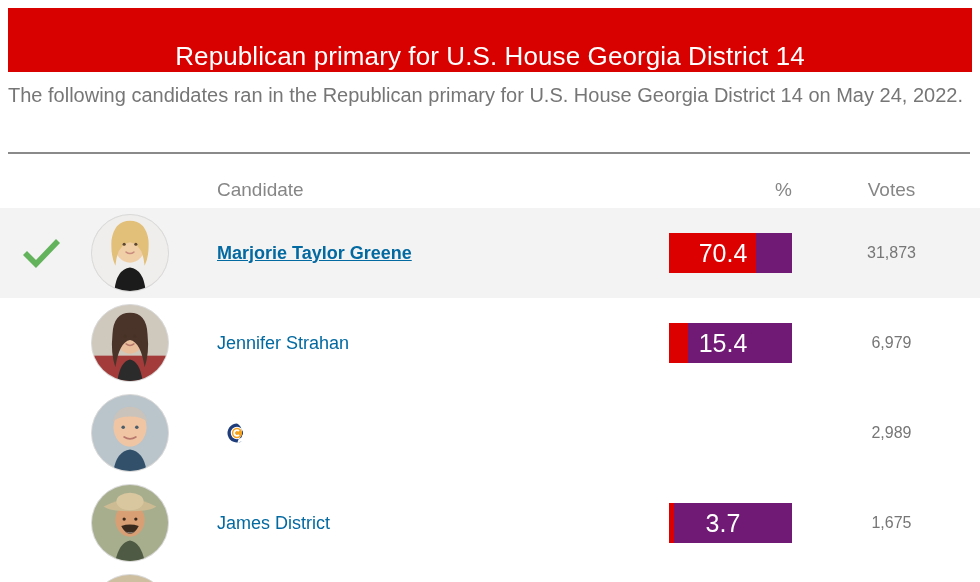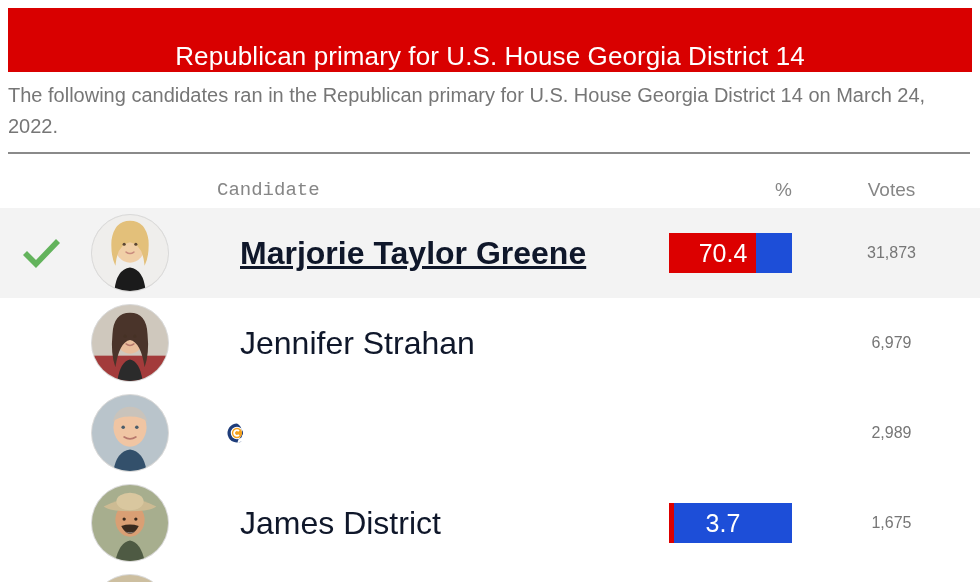--- a/index.html
+++ b/index.html
@@ -127,21 +127,21 @@
     height: 100%;
   }
 
   
   .th {
     color: #868686;
     font-size: 19px;
     font-weight: 400;
     padding-bottom: 7px;
   }
-  .th-candidate { padding-left: 39px; font-family: Liberation Mono, monospace; }
+  .th-candidate { padding-left: 39px; }
 
   
   .checkmark {
     width: 46px;
     height: 46px;
     display: block;
   }
 
   
   .avatar {
@@ -151,46 +151,45 @@
     border: 1px solid #dadada;
     box-sizing: border-box;
     overflow: hidden;
     position: relative;
     background: #d8d6d2;
   }
   .avatar svg { display: block; width: 100%; height: 100%; }
 
   
   .cand-name {
-    color: #0f172a;
-    font-size: 32px;
+    color: #0369a1;
+    font-size: 18px;
     font-weight: 400;
     text-decoration: none;
     white-space: nowrap;
-    margin-left: 23px;
   }
   .cand-name.is-winner {
     font-weight: bold;
     text-decoration: underline;
   }
   .cc-badge {
     display: inline-block;
     vertical-align: -3px;
     margin-left: 9px;
     width: 22px;
     height: 22px;
   }
   .cc-badge svg { display: block; width: 100%; height: 100%; }
 
   
   .bar-track {
     position: relative;
     width: 123px;
     height: 40px;
-    background: #1d4ed8;
+    background: #701a75;
     overflow: hidden;
   }
   .bar-fill {
     position: absolute;
     left: 0;
     top: 0;
     bottom: 0;
     background: #dc0000;
   }
   .bar-label {
@@ -222,21 +221,21 @@
     overflow: hidden;
   }
 </style>
 </head>
 <body>
 
 <div class="banner">
   <div class="banner-title">Republican primary for U.S. House Georgia District 14</div>
 </div>
 
-<div class="intro">The following candidates ran in the Republican primary for U.S. House Georgia District 14 on March 24, 2022.</div>
+<div class="intro">The following candidates ran in the Republican primary for U.S. House Georgia District 14 on May 24, 2022.</div>
 
 <div class="divider"></div>
 
 <div class="table">
 
   <div class="row header-row">
     <div class="col-check"></div>
     <div class="col-avatar"></div>
     <div class="col-name" style="padding-left:0;align-items:flex-end;">
       <span class="th th-candidate">Candidate</span>
@@ -293,20 +292,26 @@
           <path d="M21 30 q1 -22 18 -22 q17 0 18 22 q2 20 -3 34 q-4 -26 -15 -28 q-11 2 -15 28 q-5 -14 -3 -34 Z" fill="#4a342a"></path>
           <path d="M26 78 q3 -20 13 -22 q10 2 13 22 Z" fill="#2b2b2b"></path>
           <circle cx="34" cy="32" r="1.6" fill="#463225"></circle>
           <circle cx="44" cy="32" r="1.6" fill="#463225"></circle>
           <path d="M35 40 q4 3 8 0" stroke="#b4776b" stroke-width="1.6" fill="none" stroke-linecap="round"></path>
         </svg>
       </div>
     </div>
     <div class="col-name">
       <a href="#" class="cand-name">Jennifer Strahan</a>
+    </div>
+    <div class="col-pct">
+      <div class="bar-track">
+        <div class="bar-fill" style="width:15.4%;"></div>
+        <div class="bar-label">15.4</div>
+      </div>
     </div>
     <div class="col-votes">
       <span class="votes">6,979</span>
     </div>
   </div>
 
   <div class="row">
     <div class="col-check"></div>
     <div class="col-avatar">
       <div class="avatar">

